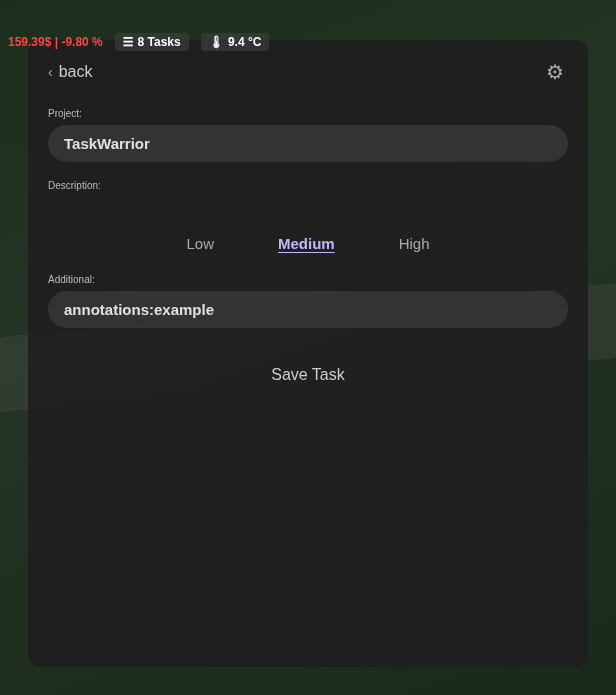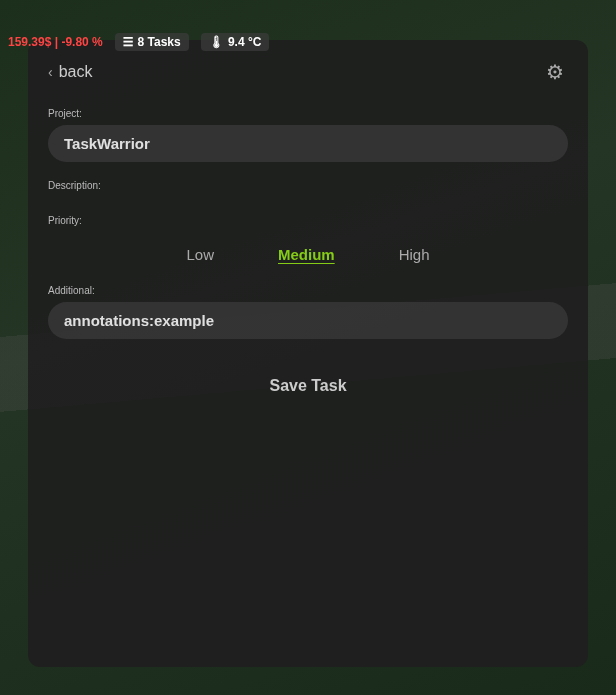--- a/index.html
+++ b/index.html
@@ -161,38 +161,37 @@
     .priority-option {
       color: #aaa;
       font-size: 15px;
       cursor: pointer;
       background: none;
       border: none;
       padding: 4px 8px;
     }
 
     .priority-option.selected {
-      color: #84cc16;
+      color: #c4b5fd;
       font-weight: 700;
       text-decoration: underline;
       text-underline-offset: 3px;
     }
 
     
     .save-btn {
       margin-top: auto;
       align-self: center;
       background: none;
       border: none;
       color: #ccc;
       font-size: 16px;
       cursor: pointer;
       padding: 8px 24px;
       margin-top: 12px;
-      font-weight: bold;
     }
   </style>
 </head>
 <body>
 
 <div class="bg-road"></div>
 
 <div class="top-bar">
   <span class="top-bar-price">159.39$ | -9.80 %</span>
   <div class="top-bar-tasks">
@@ -222,21 +221,20 @@
     <input class="field-input" type="text" value="TaskWarrior" style="">
   </div>
 
   <div class="field-group">
     <label class="field-label">Description:</label>
   </div>
 
 
 
   <div class="field-group">
-    <label class="field-label">Priority:</label>
     <div class="priority-row">
       <button class="priority-option">Low</button>
       <button class="priority-option selected"><strong>Medium</strong></button>
       <button class="priority-option">High</button>
     </div>
   </div>
 
   <div class="field-group">
     <label class="field-label">Additional:</label>
     <input class="field-input" type="text" value="annotations:example" style="">

